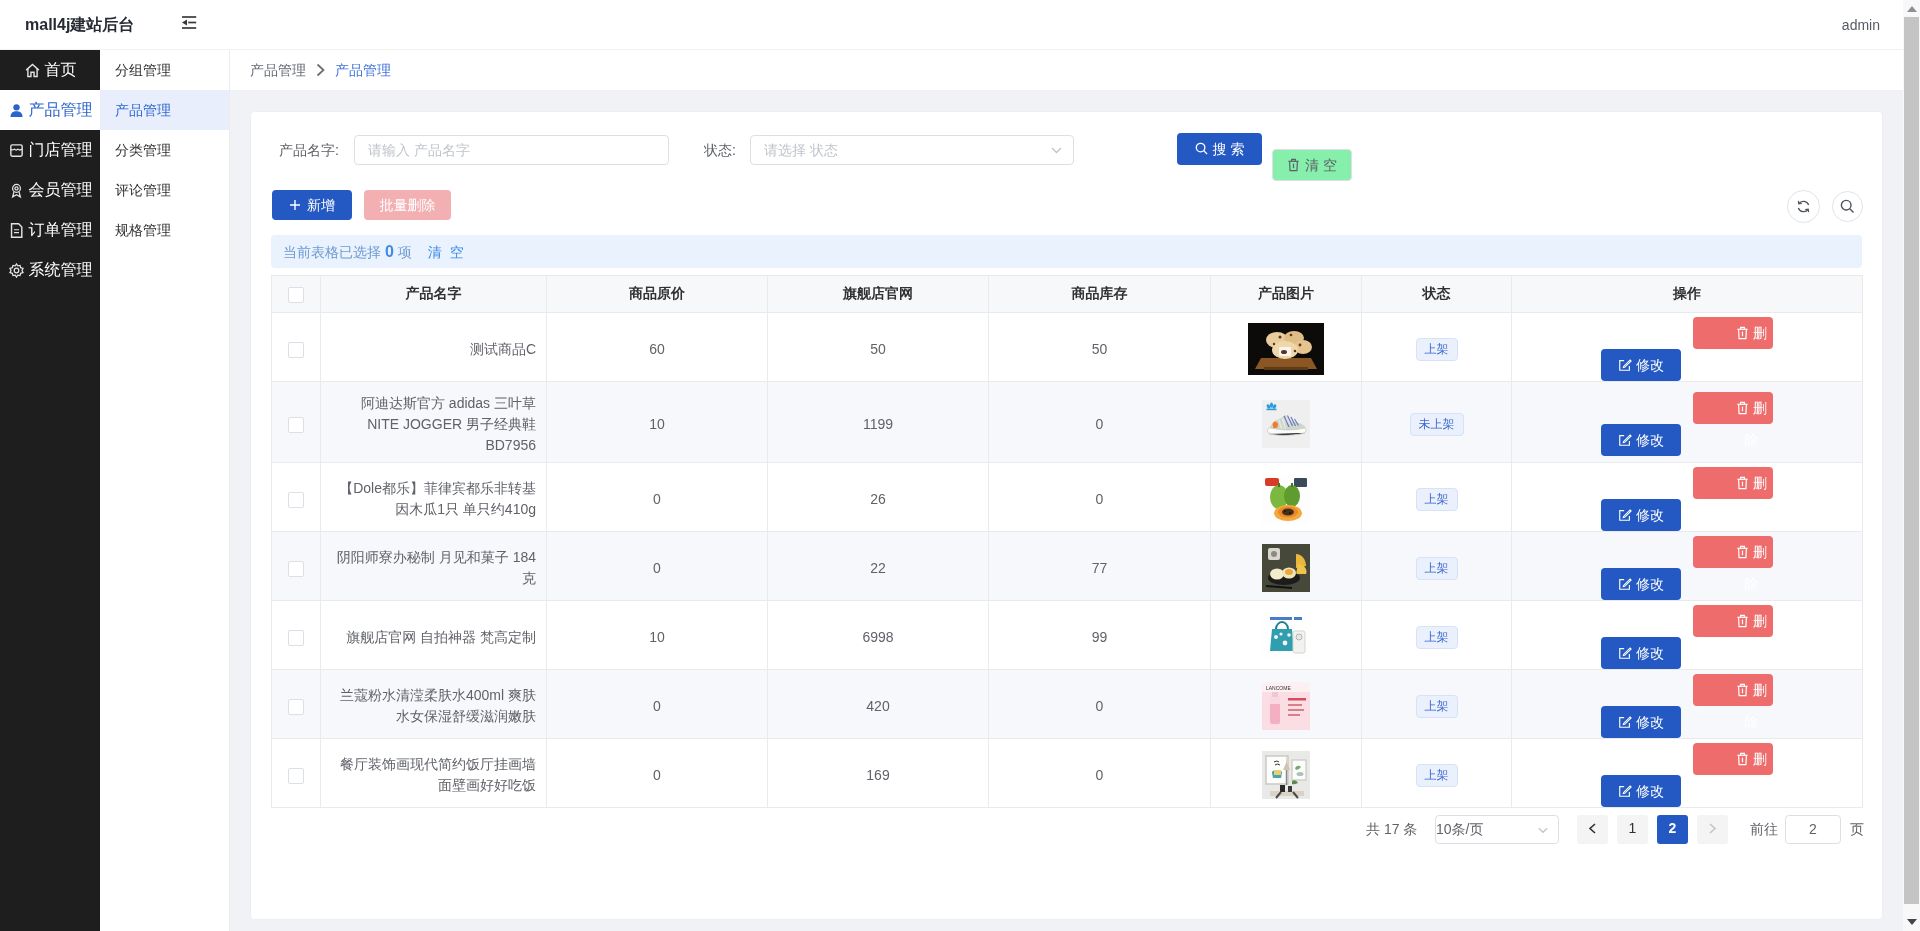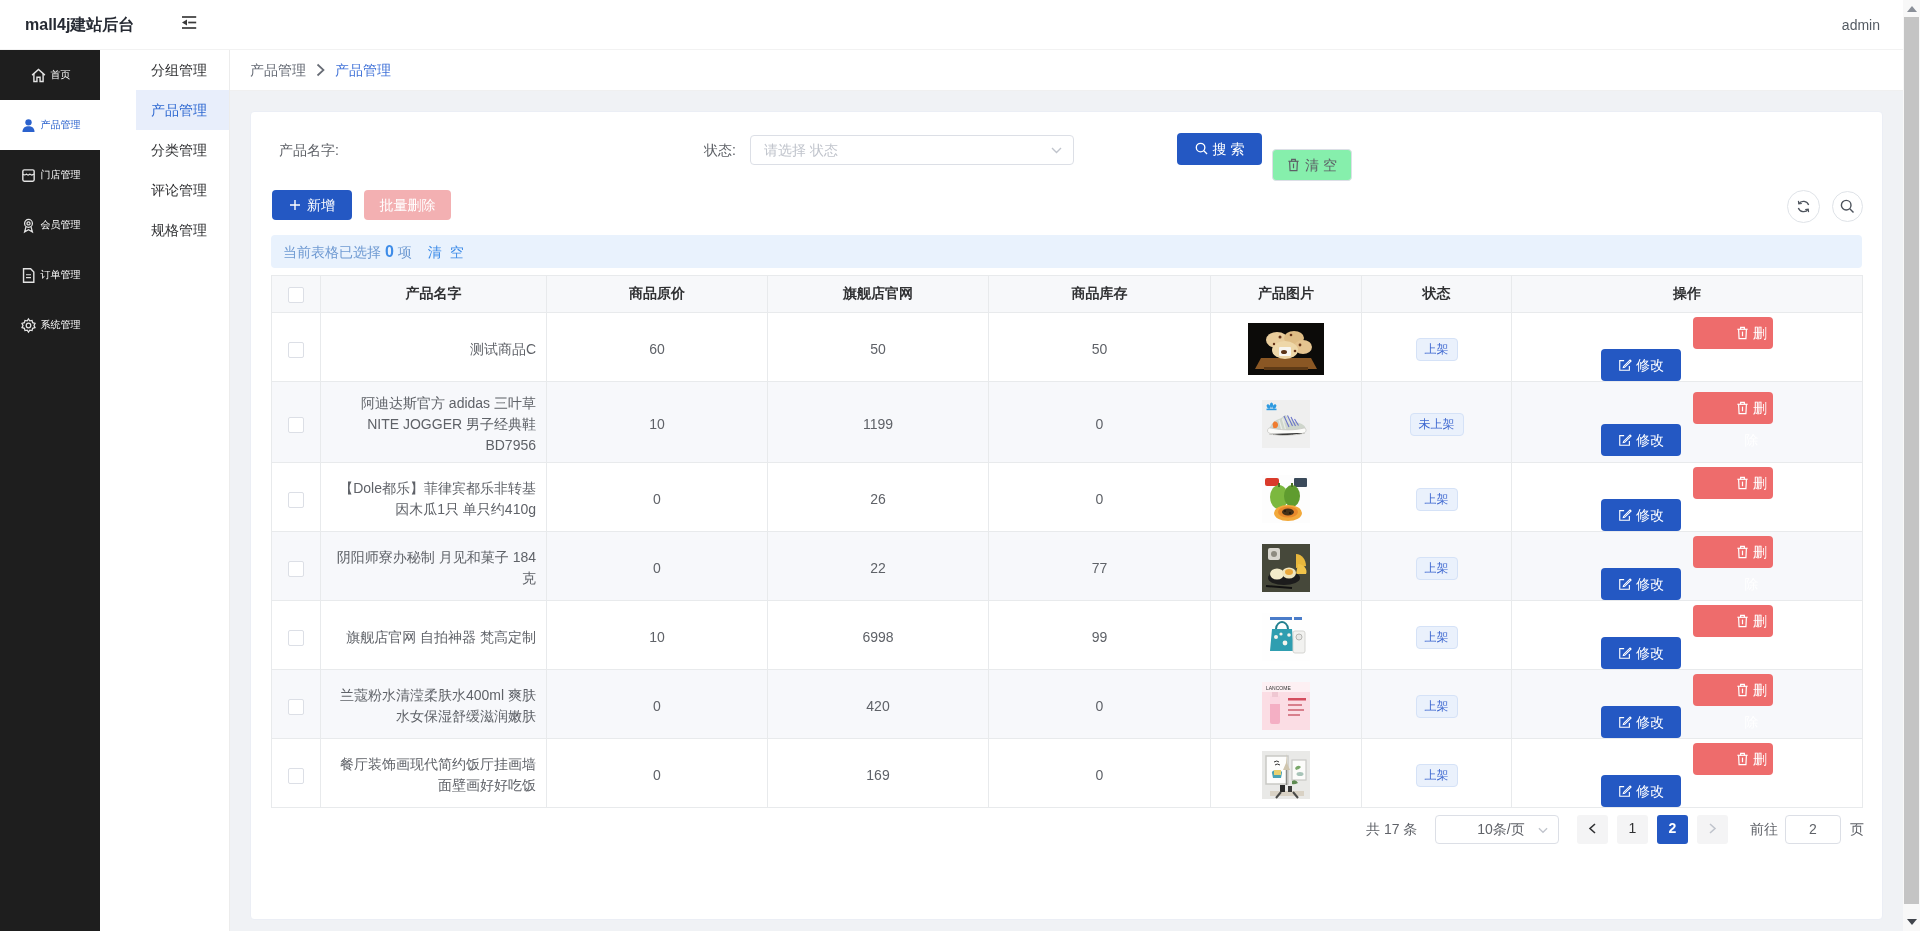--- a/index.html
+++ b/index.html
@@ -4,24 +4,24 @@
 <style>
   * { margin:0; padding:0; box-sizing:border-box; }
   html,body { width:1920px; height:931px; overflow:hidden; font-family:"Liberation Sans",sans-serif; background:#f0f2f5; }
   
   #header { position:absolute; left:0; top:0; width:1920px; height:50px; background:#fff; z-index:5; border-bottom:1px solid #f2f2f2; }
   #logo { position:absolute; left:25px; top:0; line-height:50px; font-size:16px; font-weight:bold; color:#262a33; }
   #foldicon { position:absolute; left:181px; top:15px; }
   #admin { position:absolute; right:40px; top:0; line-height:50px; font-size:14px; color:#545b63; }
   
   #side1 { position:absolute; left:0; top:50px; width:100px; height:881px; background:#1e1e1e; }
-  .s1item { display:flex; align-items:center; justify-content:center; height:50px; color:#fff; font-size:10px; white-space:nowrap; }
+  .s1item { display:flex; align-items:center; justify-content:center; height:40px; color:#fff; font-size:16px; white-space:nowrap; }
   .s1item svg { margin-right:4px; flex:none; }
   .s1item.active { background:#fff; color:#2b62cd; }
-  #side2 { position:absolute; left:100px; top:50px; width:130px; height:881px; background:#fff; border-right:1px solid #ececec;padding-left:36px; }
+  #side2 { position:absolute; left:100px; top:50px; width:130px; height:881px; background:#fff; border-right:1px solid #ececec; }
   .s2item { height:40px; line-height:40px; font-size:14px; color:#303133; padding-left:15px; }
   .s2item.active { background:#e8eefb; color:#2e68d1; }
   
   #crumb { position:absolute; left:230px; top:50px; width:1673px; height:41px; background:#fff; border-bottom:1px solid #f0f0f0; font-size:14px; line-height:40px; }
   #crumb .c1 { color:#656a74; margin-left:20px; }
   #crumb .c2 { color:#4273d8; }
   
   #main { position:absolute; left:230px; top:91px; width:1673px; height:632px; background:#f0f2f5; }
   #card { position:absolute; left:20px; top:20px; width:1633px; height:809px; background:#fff; border:1px solid #ebeef5; border-radius:4px; }
   
@@ -108,20 +108,21 @@
   <div class="s2item">规格管理</div>
 </div>
 
 <div id="crumb"><span class="c1">产品管理</span><svg style="margin:0 10px; vertical-align:-2px" width="9" height="14" viewBox="0 0 9 14">
       <path d="M1.5 1.5 L7.5 7 L1.5 12.5" stroke="#676c75" stroke-width="1.7" fill="none"></path>
     </svg><span class="c2">产品管理</span></div>
 
 <div id="main">
 <div id="card">
   <span class="flabel" style="left:28px; top:23px;">产品名字:</span>
+  <div class="input" style="left:103px; top:23px; width:315px; height:30px;">请输入 产品名字</div>
   <span class="flabel" style="left:453px; top:23px;">状态:</span>
   <div class="input" style="left:499px; top:23px; width:324px; height:30px;">请选择 状态
     <svg style="position:absolute; right:11px; top:11px;" width="11" height="7" viewBox="0 0 11 7">
           <path d="M1 1 L5.5 5.5 L10 1" stroke="#c0c4cc" stroke-width="1.4" fill="none"></path>
         </svg>
   </div>
   <div class="btn btn-blue" style="left:926px; top:21px; width:85px; height:32px; line-height:32px;"><svg width="13" height="13" viewBox="0 0 14 14" style="vertical-align:-1px; margin-right:5px;">
           <circle cx="6" cy="6" r="4.6" stroke="#fff" stroke-width="1.4" fill="none"></circle>
           <path d="M9.5 9.5 L13 13" stroke="#fff" stroke-width="1.4"></path>
         </svg>搜 索</div>
@@ -405,21 +406,21 @@
                     <path d="M2.8 3.5 L3.3 13.5 H10.7 L11.2 3.5"></path>
                     <path d="M7 6 V11"></path>
                   </g>
                 </svg>删除</span></td>
           </tr>
   </tbody>
       </table>
 
   <div id="pager">
     <span style="left:1115px; line-height:29px;">共 17 条</span>
-    <div class="input" style="left:1184px; top:0; width:124px; height:29px; color:#5f6268; text-align:center; padding-left:8px; line-height:27px;">10条/页<svg style="position:absolute; right:10px; top:11px;" width="10" height="7" viewBox="0 0 11 7">
+    <div class="input" style="left:1184px; top:0; width:124px; height:29px; color:#5f6268; text-align:left; padding-left:0; line-height:27px;">10条/页<svg style="position:absolute; right:10px; top:11px;" width="10" height="7" viewBox="0 0 11 7">
             <path d="M1 1 L5.5 5.5 L10 1" stroke="#c0c4cc" stroke-width="1.4" fill="none"></path>
           </svg></div>
     <div class="pgbox" style="left:1326px; width:31px;"><svg width="9" height="11" viewBox="0 0 9 11" style="margin-top:8px;">
             <path d="M7 1 L2 5.5 L7 10" stroke="#303133" stroke-width="1.6" fill="none"></path>
           </svg></div>
     <div class="pgbox" style="left:1366px; width:31px;">1</div>
     <div class="pgbox" style="left:1406px; width:31px; background:#2458c3; color:#fff; font-weight:bold;">2</div>
     <div class="pgbox" style="left:1446px; width:31px;"><svg width="9" height="11" viewBox="0 0 9 11" style="margin-top:8px;">
             <path d="M2 1 L7 5.5 L2 10" stroke="#c0c4cc" stroke-width="1.6" fill="none"></path>
           </svg></div>

